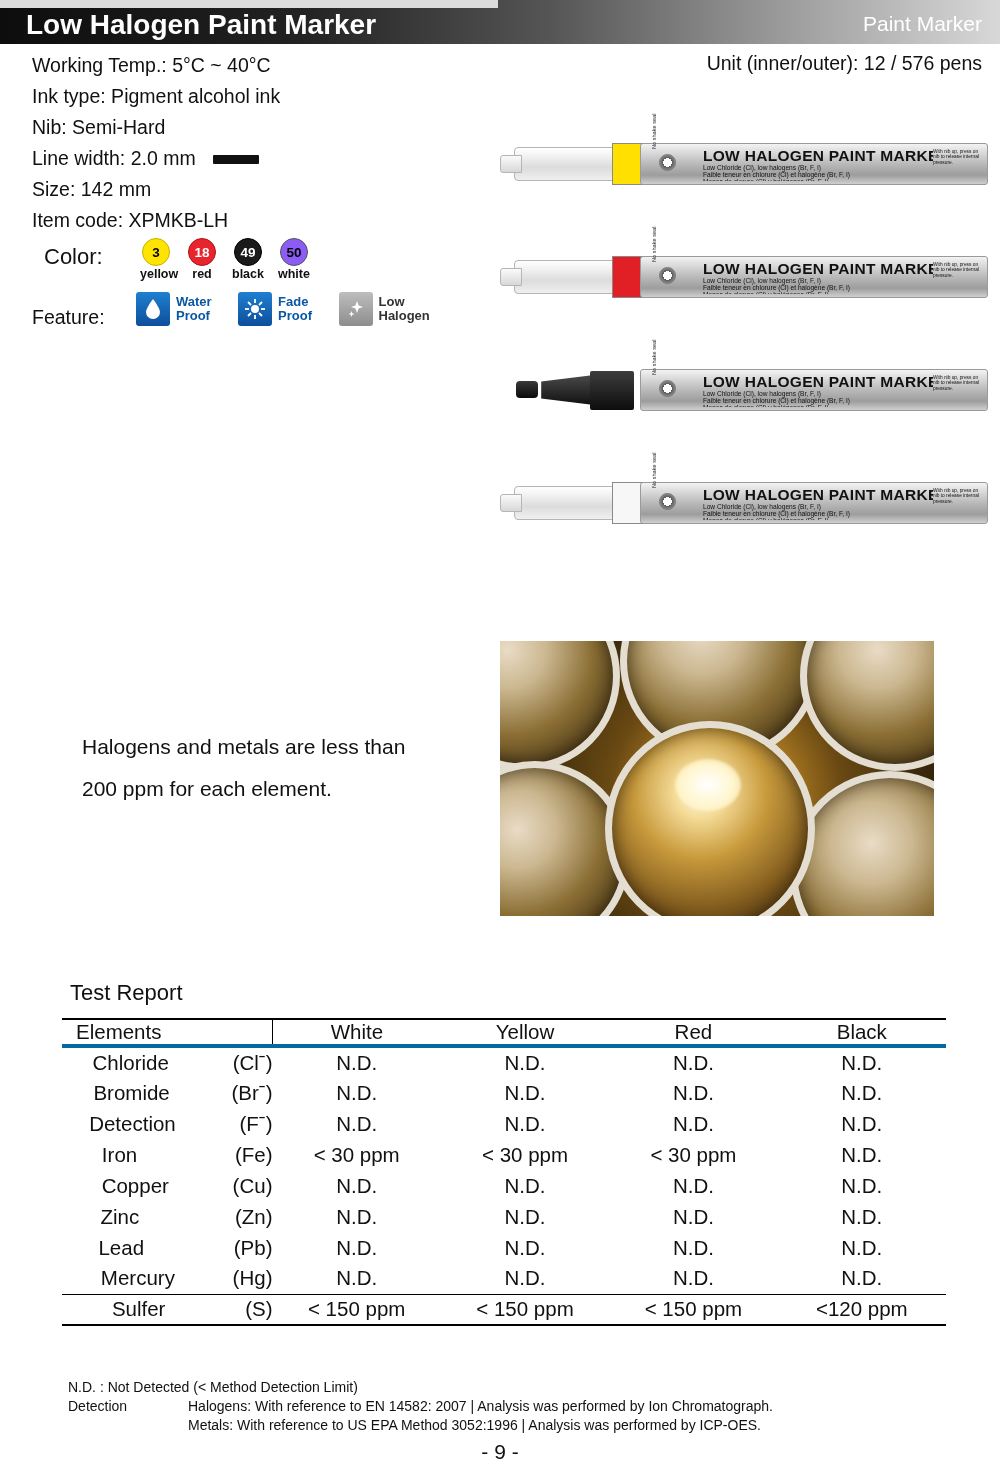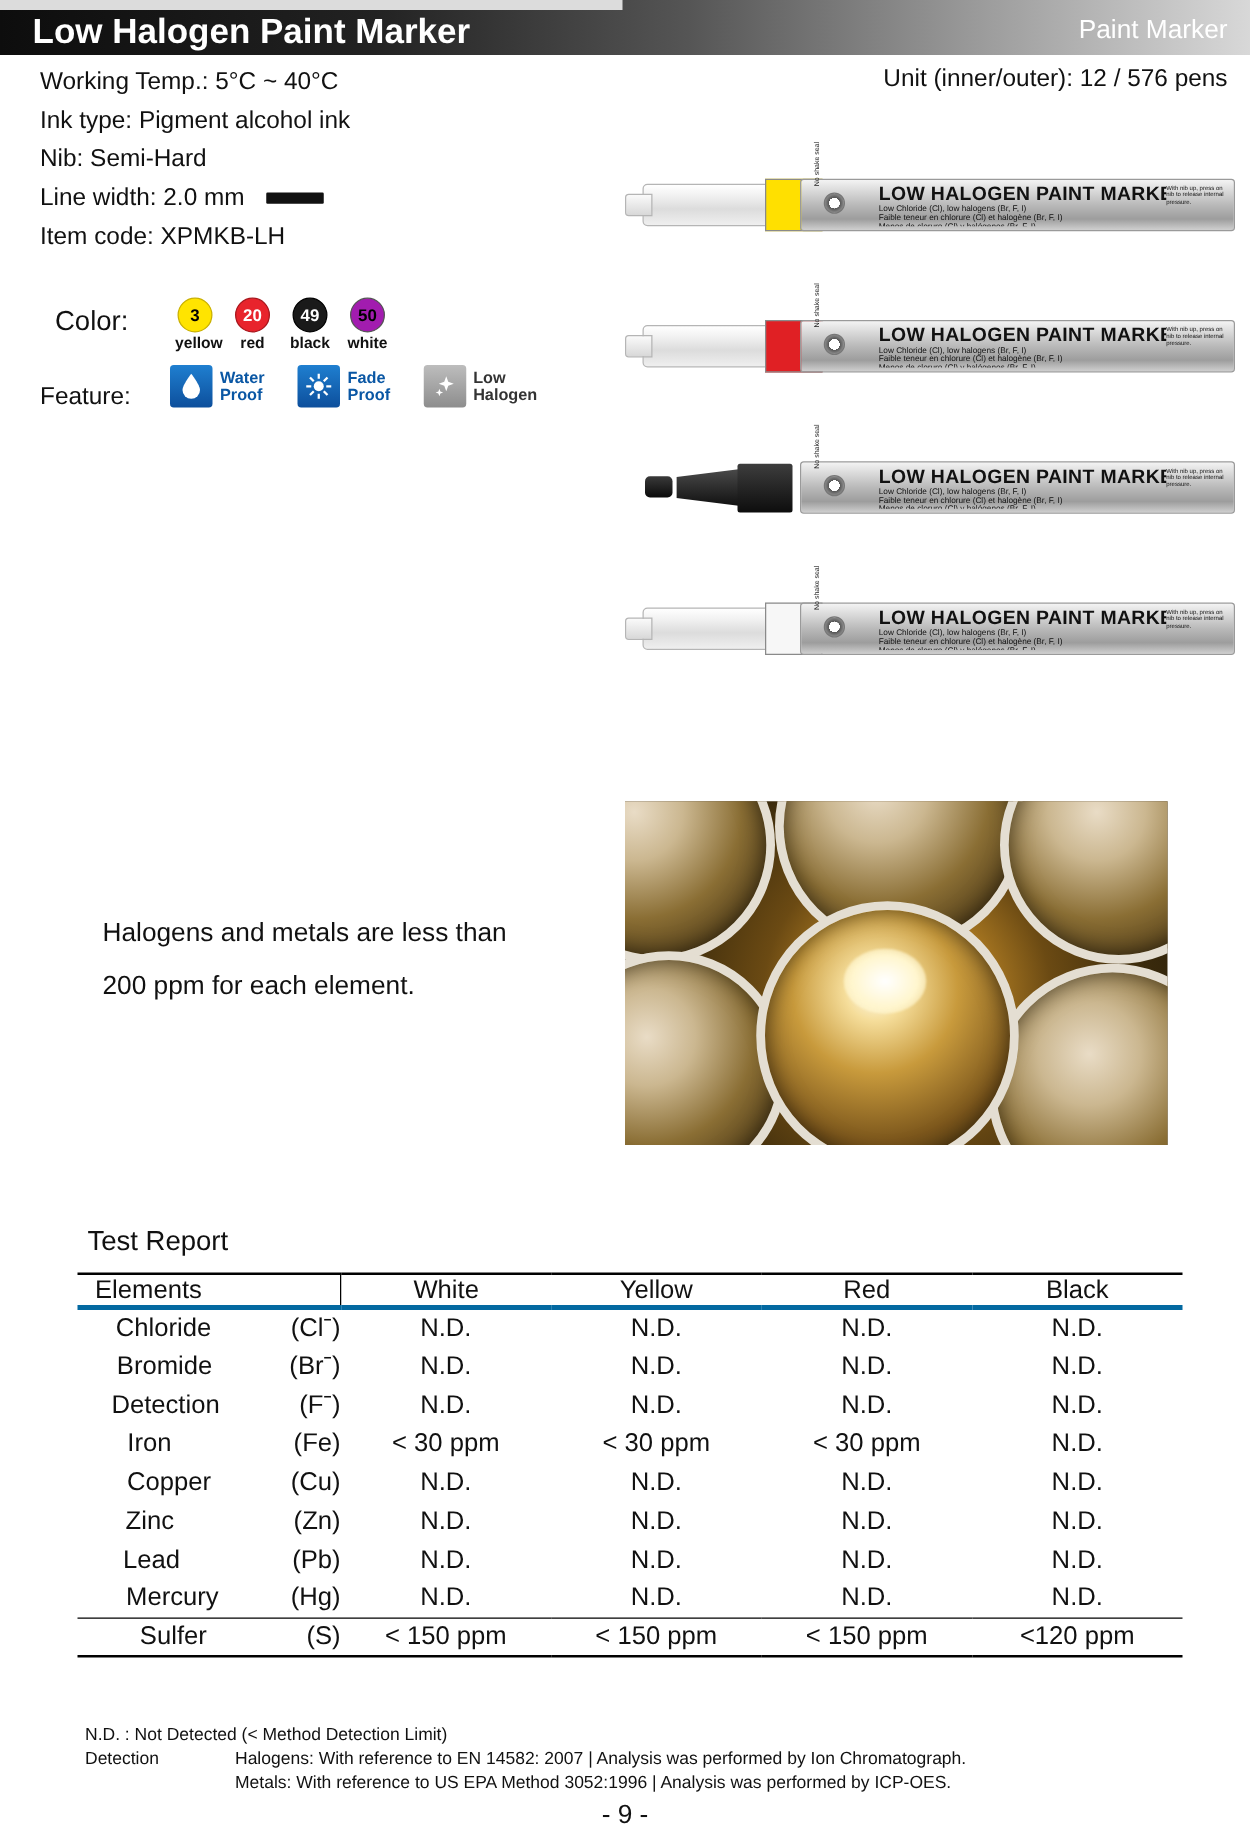--- a/index.html
+++ b/index.html
@@ -222,43 +222,46 @@
     <span>Ink type: Pigment alcohol ink</span>
   </div>
   <div class="spec-row">
     <span>Nib:  Semi-Hard</span>
   </div>
   <div class="spec-row">
     <span>Line width:  2.0 mm</span>
     <span class="linewidth-bar"></span>
   </div>
   <div class="spec-row">
+    <span>Size: 142 mm</span>
+  </div>
+  <div class="spec-row">
     <span>Item code:  XPMKB-LH</span>
   </div>
 </div>
 
 <div class="unit-line">Unit (inner/outer): 12 / 576 pens</div>
 
 <div class="color-row">
   <div class="color-label">Color:</div>
   <div class="swatches">
     <div class="swatch">
       <div class="dot" id="sw0" style="background: rgb(255, 228, 0); color: rgb(0, 0, 0); border-color: rgb(201, 176, 0);">3</div>
       <div class="nm">yellow</div>
     </div>
     <div class="swatch">
-      <div class="dot" id="sw1" style="background: rgb(232, 36, 44); color: rgb(255, 255, 255); border-color: rgb(167, 22, 28);">20</div>
+      <div class="dot" id="sw1" style="background: rgb(232, 36, 44); color: rgb(255, 255, 255); border-color: rgb(167, 22, 28);">18</div>
       <div class="nm">red</div>
     </div>
     <div class="swatch">
       <div class="dot" id="sw2" style="background: rgb(26, 26, 26); color: rgb(255, 255, 255); border-color: rgb(0, 0, 0);">49</div>
       <div class="nm">black</div>
     </div>
     <div class="swatch">
-      <div class="dot" id="sw3" style="background: #a21caf; color: rgb(0, 0, 0); border-color: rgb(85, 85, 85); text-align: center;">50</div>
+      <div class="dot" id="sw3" style="background: #8b5cf6; color: rgb(0, 0, 0); border-color: rgb(85, 85, 85); text-align: center;">50</div>
       <div class="nm">white</div>
     </div>
   </div>
 </div>
 
 <div class="feature-label">Feature:</div>
 <div class="features">
   <div class="feat">
     <div class="feat-ico ico-water">
       <svg width="18" height="22" viewBox="0 0 18 22" aria-hidden="true">

